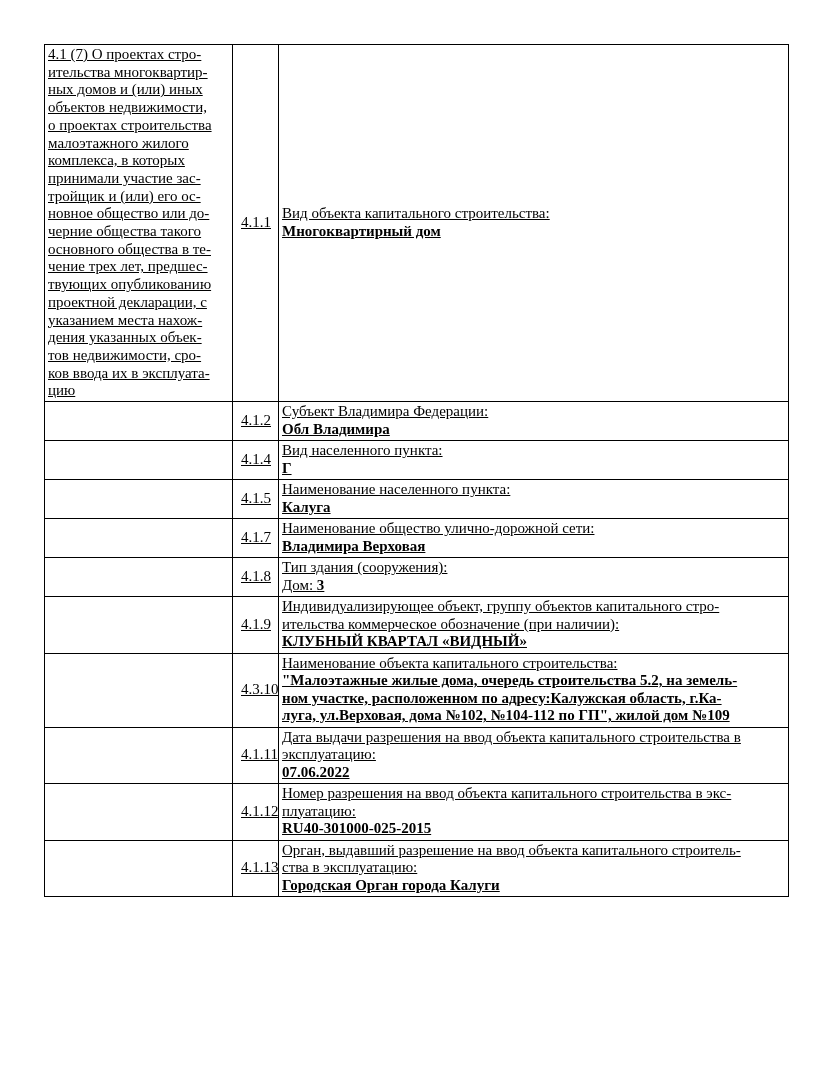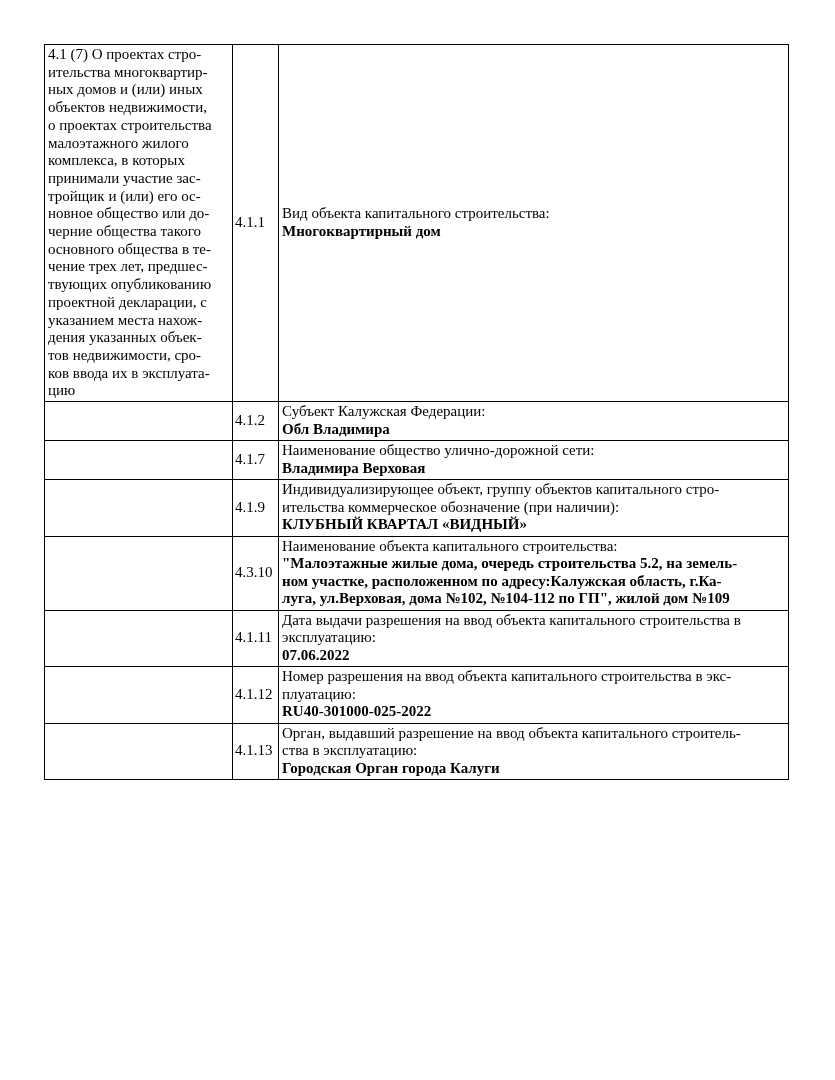--- a/index.html
+++ b/index.html
@@ -19,20 +19,21 @@
     background: #ffffff;
     overflow: hidden;
   }
   table.doc-table {
     position: absolute;
     left: 44px;
     top: 44px;
     border-collapse: collapse;
     table-layout: fixed;
     width: 744px;
+    text-decoration: underline;
   }
   col.c-desc { width: 188px; }
   col.c-num  { width: 46px; }
   col.c-body { width: 510px; }
   td {
     border: 1px solid #000000;
     padding: 1px 3px 2px 3px;
     font-size: 15px;
     line-height: 17.5px;
     vertical-align: middle;
@@ -41,21 +42,21 @@
   td.desc {
     vertical-align: top;
     padding: 1px 2px 1px 3px;
   }
   .desc-text {
     white-space: pre-line;
     line-height: 17.7px;
   }
   td.num {
     vertical-align: middle;
-    padding-left: 2px;
+    padding-left: 8px;
     padding-right: 0;
   }
   .label-line {
     white-space: pre-line;
   }
   .value-line {
     white-space: pre-line;
     font-weight: bold;
   }
   .value-line .prefix {
@@ -99,30 +100,54 @@
         <td class="num">4.1.1</td>
         <td class="body">
             <div class="label-line">Вид объекта капитального строительства:</div>
             <div class="value-line"><span class="prefix"></span><span>Многоквартирный дом</span></div>
           </td>
       </tr>
       <tr>
         <td class="desc"></td>
         <td class="num">4.1.2</td>
         <td class="body">
-            <div class="label-line">Субъект Калужская Федерации:</div>
+            <div class="label-line">Субъект Владимира Федерации:</div>
             <div class="value-line"><span class="prefix"></span><span>Обл Владимира</span></div>
+          </td>
+      </tr>
+      <tr>
+        <td class="desc"></td>
+        <td class="num">4.1.4</td>
+        <td class="body">
+            <div class="label-line">Вид населенного пункта:</div>
+            <div class="value-line"><span class="prefix"></span><span>Г</span></div>
+          </td>
+      </tr>
+      <tr>
+        <td class="desc"></td>
+        <td class="num">4.1.5</td>
+        <td class="body">
+            <div class="label-line">Наименование населенного пункта:</div>
+            <div class="value-line"><span class="prefix"></span><span>Калуга</span></div>
           </td>
       </tr>
       <tr>
         <td class="desc"></td>
         <td class="num">4.1.7</td>
         <td class="body">
             <div class="label-line">Наименование общество улично-дорожной сети:</div>
             <div class="value-line"><span class="prefix"></span><span>Владимира Верховая</span></div>
+          </td>
+      </tr>
+      <tr>
+        <td class="desc"></td>
+        <td class="num">4.1.8</td>
+        <td class="body">
+            <div class="label-line">Тип здания (сооружения):</div>
+            <div class="value-line"><span class="prefix">Дом: </span><span>3</span></div>
           </td>
       </tr>
       <tr>
         <td class="desc"></td>
         <td class="num">4.1.9</td>
         <td class="body">
             <div class="label-line">Индивидуализирующее объект, группу объектов капитального стро-
 ительства коммерческое обозначение (при наличии):</div>
             <div class="value-line"><span class="prefix"></span><span>КЛУБНЫЙ КВАРТАЛ «ВИДНЫЙ»</span></div>
           </td>
@@ -145,21 +170,21 @@
 эксплуатацию:</div>
             <div class="value-line"><span class="prefix"></span><span>07.06.2022</span></div>
           </td>
       </tr>
       <tr>
         <td class="desc"></td>
         <td class="num">4.1.12</td>
         <td class="body">
             <div class="label-line">Номер разрешения на ввод объекта капитального строительства в экс-
 плуатацию:</div>
-            <div class="value-line"><span class="prefix"></span><span>RU40-301000-025-2022</span></div>
+            <div class="value-line"><span class="prefix"></span><span>RU40-301000-025-2015</span></div>
           </td>
       </tr>
       <tr>
         <td class="desc"></td>
         <td class="num">4.1.13</td>
         <td class="body">
             <div class="label-line">Орган, выдавший разрешение на ввод объекта капитального строитель-
 ства в эксплуатацию:</div>
             <div class="value-line"><span class="prefix"></span><span>Городская Орган города Калуги</span></div>
           </td>

